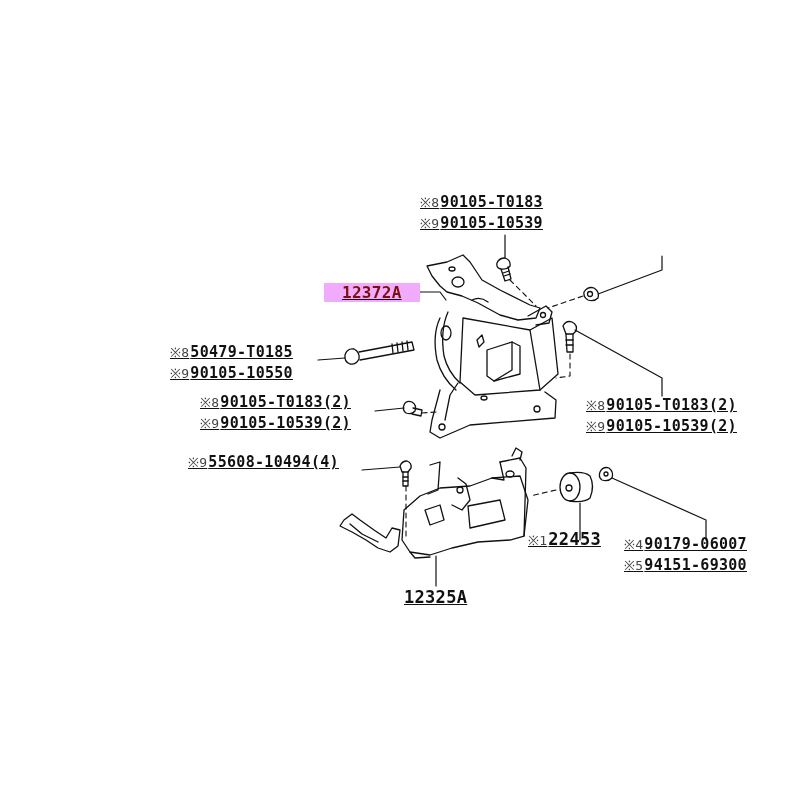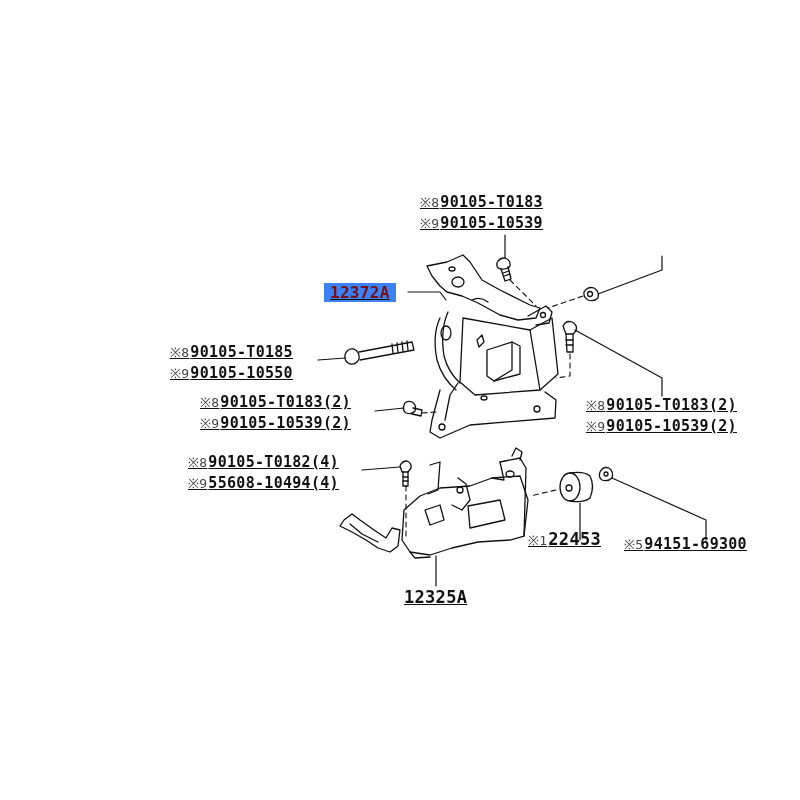--- a/index.html
+++ b/index.html
@@ -1,21 +1,21 @@
 <!DOCTYPE html>
 <html><head>
   <meta charset="utf-8">
   <style>
     html, body { margin:0; padding:0; background:#ffffff; }
     body { width:800px; height:800px; position:relative; overflow:hidden; font-family:"DejaVu Sans Mono","Liberation Mono",monospace; }
     #diagram { position:absolute; left:0; top:0; width:800px; height:800px; }
     .lbl { position:absolute; font-family:"DejaVu Sans Mono","Liberation Mono",monospace; font-weight:bold; font-size:15px; color:#111; white-space:nowrap; line-height:20px; letter-spacing:0.3px;text-decoration:underline; }
     .lbl .mk { font-weight:normal; font-size:13px; color:#444; margin-right:1px; }
     .lbl .pn { }
-    .hl { background:#3b82f6; color:#7a0f0f; padding:0 6px; font-size:16px; }
+    .hl { background:#f0abfc; color:#7a0f0f; padding:0 18px; font-size:16px; }
     .big { font-size:17px; }
   </style>
 </head>
 <body>
 
 <svg id="diagram" viewBox="0 0 800 800" xmlns="http://www.w3.org/2000/svg">
   <g fill="none" stroke="#111" stroke-width="1.3" stroke-linejoin="round" stroke-linecap="round">
 
     <g>
 
@@ -143,42 +143,42 @@
 </div>
 
 <div class="lbl" style="left:584px;top:214px;">
 </div>
 
 <div class="lbl big" style="left:324px;top:282px;">
   <span class="hl">12372A</span>
 </div>
 
 <div class="lbl" style="left:170px;top:342px;">
-  <div><span class="mk">※8</span><span class="pn">90105-T0185</span></div>
+  <div><span class="mk">※8</span><span class="pn">50479-T0185</span></div>
   <div><span class="mk">※9</span><span class="pn">90105-10550</span></div>
 </div>
 
 <div class="lbl" style="left:200px;top:392px;">
   <div><span class="mk">※8</span><span class="pn">90105-T0183(2)</span></div>
   <div><span class="mk">※9</span><span class="pn">90105-10539(2)</span></div>
 </div>
 
 <div class="lbl" style="left:586px;top:395px;">
   <div><span class="mk">※8</span><span class="pn">90105-T0183(2)</span></div>
   <div><span class="mk">※9</span><span class="pn">90105-10539(2)</span></div>
 </div>
 
 <div class="lbl" style="left:188px;top:452px;">
-  <div><span class="mk">※8</span><span class="pn">90105-T0182(4)</span></div>
   <div><span class="mk">※9</span><span class="pn">55608-10494(4)</span></div>
 </div>
 
 <div class="lbl big" style="left:528px;top:529px;">
   <span class="mk">※1</span><span class="pn">22453</span>
 </div>
 
 <div class="lbl" style="left:624px;top:534px;">
+  <div><span class="mk">※4</span><span class="pn">90179-06007</span></div>
   <div><span class="mk">※5</span><span class="pn">94151-69300</span></div>
 </div>
 
 <div class="lbl big" style="left:404px;top:587px;">
   <span class="pn">12325A</span>
 </div>
 
 </body></html>

